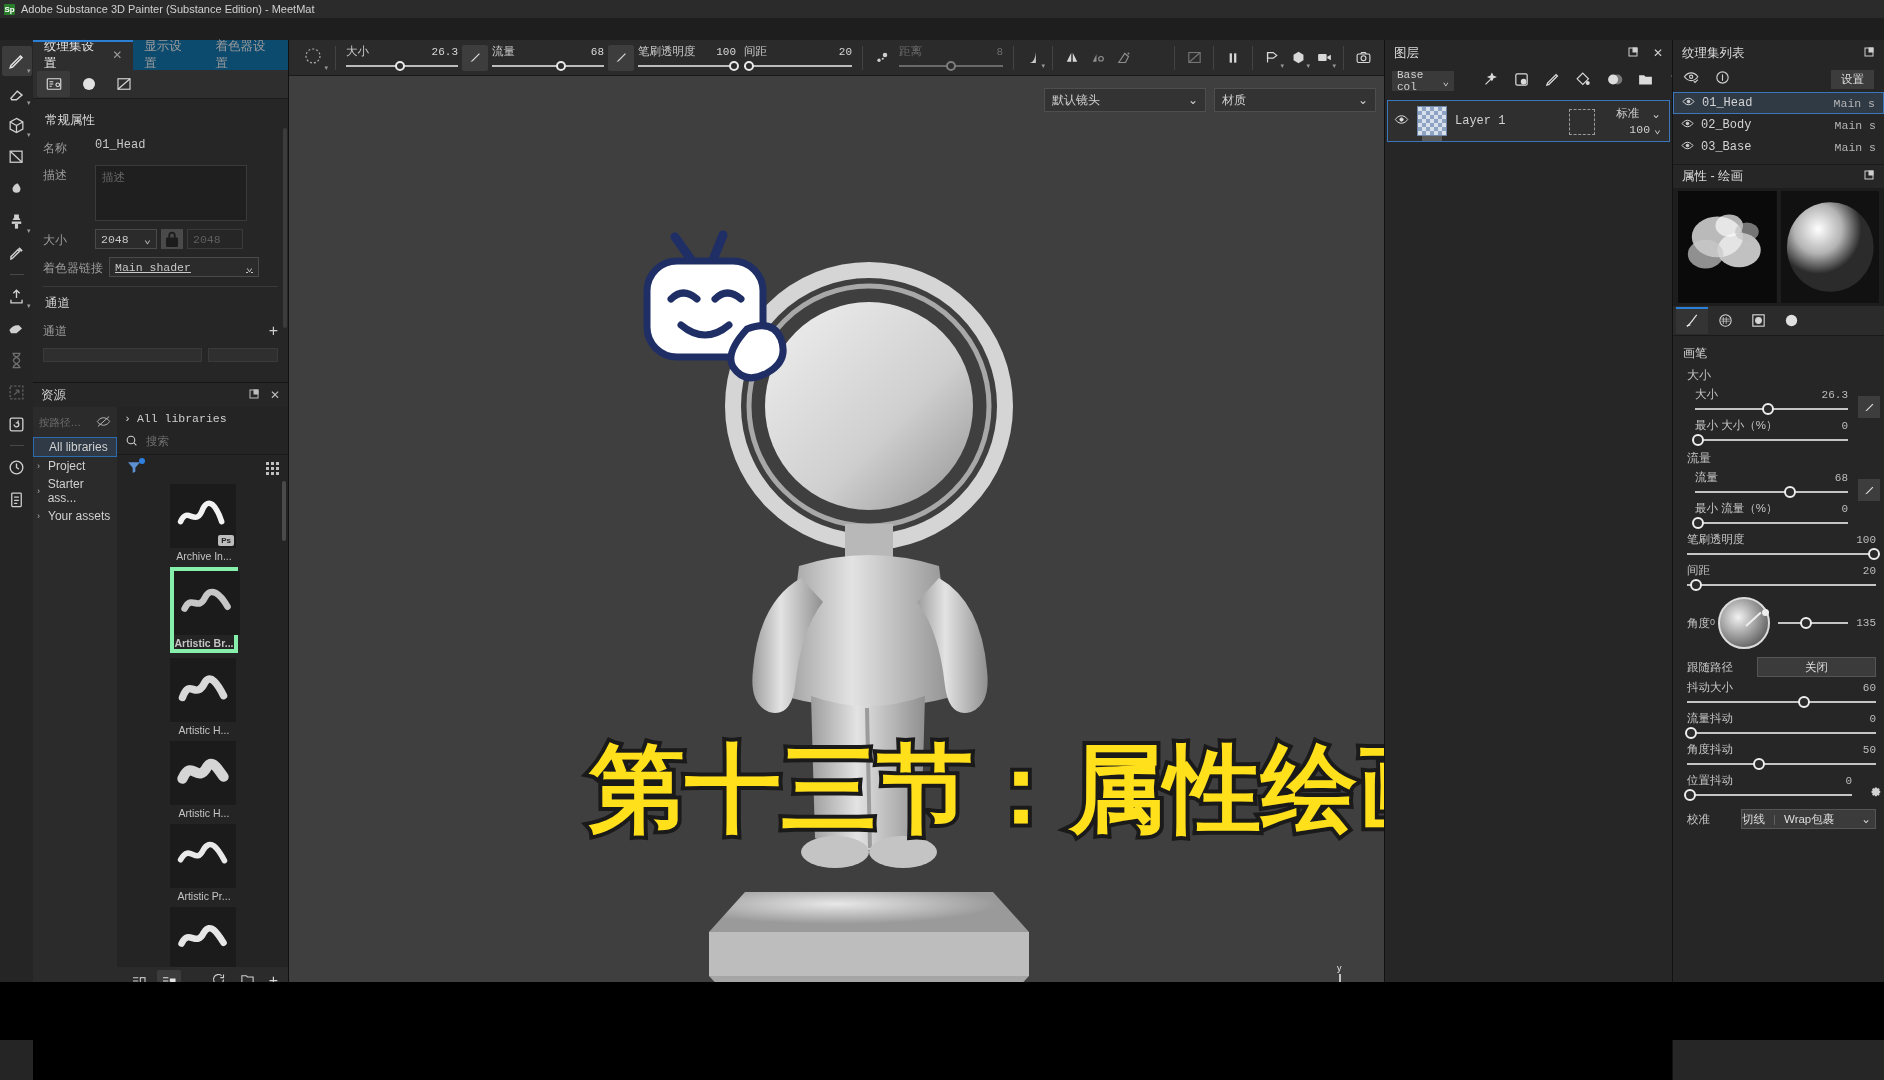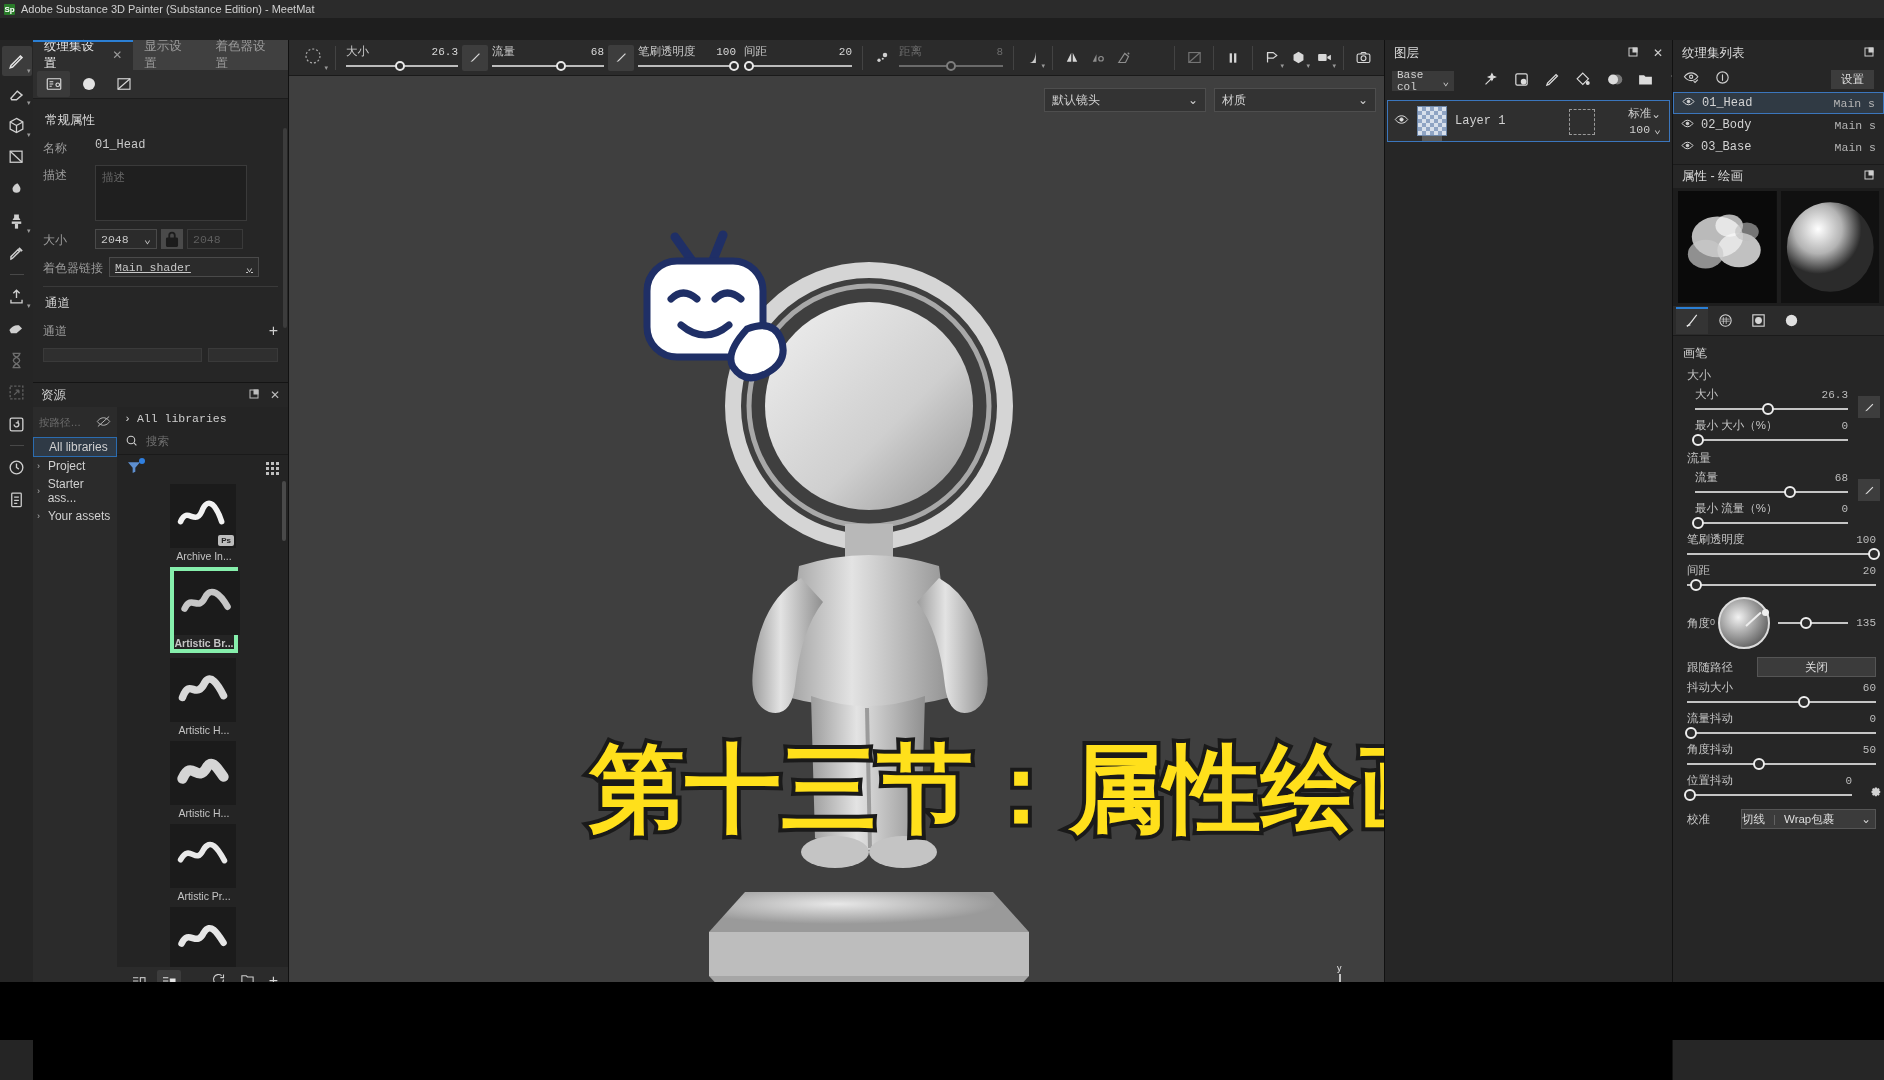--- a/index.html
+++ b/index.html
@@ -46,21 +46,21 @@
   .trbtn.sel { background:#3c3c3c; }
   .trbtn svg { width:19px; height:19px; }
   .trsep { width:14px; height:1px; background:#484848; margin:4px 0; }
   .chev { position:absolute; right:1px; bottom:1px; font-size:7px; color:#999; }
 
   
   .leftdock {
     position:absolute; left:33px; top:40px; width:256px; height:355px;
     background:#262626; border-right:1px solid #111;
   }
-  .tabrow { display:flex; height:30px; background:#404040; align-items:stretch; }
+  .tabrow { display:flex; height:30px; background:#0c4a6e; align-items:stretch; }
   .tab { padding:0 11px; display:flex; align-items:center; gap:7px;
          font-size:12.5px; color:#9a9a9a; position:relative; }
   .tab.active { background:#2e2e2e; color:#e6e6e6; }
   .tab.active:after { content:""; position:absolute; left:0; right:0; top:0;
                       height:2px; background:#2b7fd4; }
   .tab .x { font-size:12px; color:#9a9a9a; }
 
   .subtabs { display:flex; height:29px; background:#2e2e2e; align-items:center;
              padding-left:4px; gap:2px; border-bottom:1px solid #1c1c1c; }
   .stb { width:33px; height:26px; display:flex; align-items:center; justify-content:center;
@@ -205,21 +205,21 @@
        linear-gradient(45deg,#8fa4c4 25%,transparent 25%,transparent 75%,#8fa4c4 75%),
        linear-gradient(45deg,#8fa4c4 25%,#d8e0ec 25%,#d8e0ec 75%,#8fa4c4 75%);
      background-size:8px 8px; background-position:0 0, 4px 4px;
      border:1px solid #6d86a8; }
   .lyr-thumb:after { content:""; position:absolute; left:4px; right:4px;
      bottom:-6px; height:5px; background:#5a5a5a; }
   .lyr-name { font-size:12px; color:#d2d2d2; font-family:"Liberation Mono", monospace; }
   .lyr-mask { position:absolute; right:74px; top:8px; width:26px; height:26px;
               border:1px dashed #9a9a9a; }
   .lyr-blend { position:absolute; right:8px; top:5px; font-size:11.5px; color:#cfcfcf;
-               display:flex; align-items:center; gap:0; }
+               display:flex; align-items:center; gap:12px; }
   .lyr-op { position:absolute; right:8px; bottom:5px; font-size:11.5px; color:#cfcfcf;
             display:flex; align-items:center; gap:4px;
             font-family:"Liberation Mono", monospace; }
 
   
   .rightdock {
     position:absolute; left:1672px; top:40px; width:212px; height:1040px;
     background:#262626; border-left:1px solid #111;
   }
   .ts-toolrow { height:26px; display:flex; align-items:center; gap:14px;

